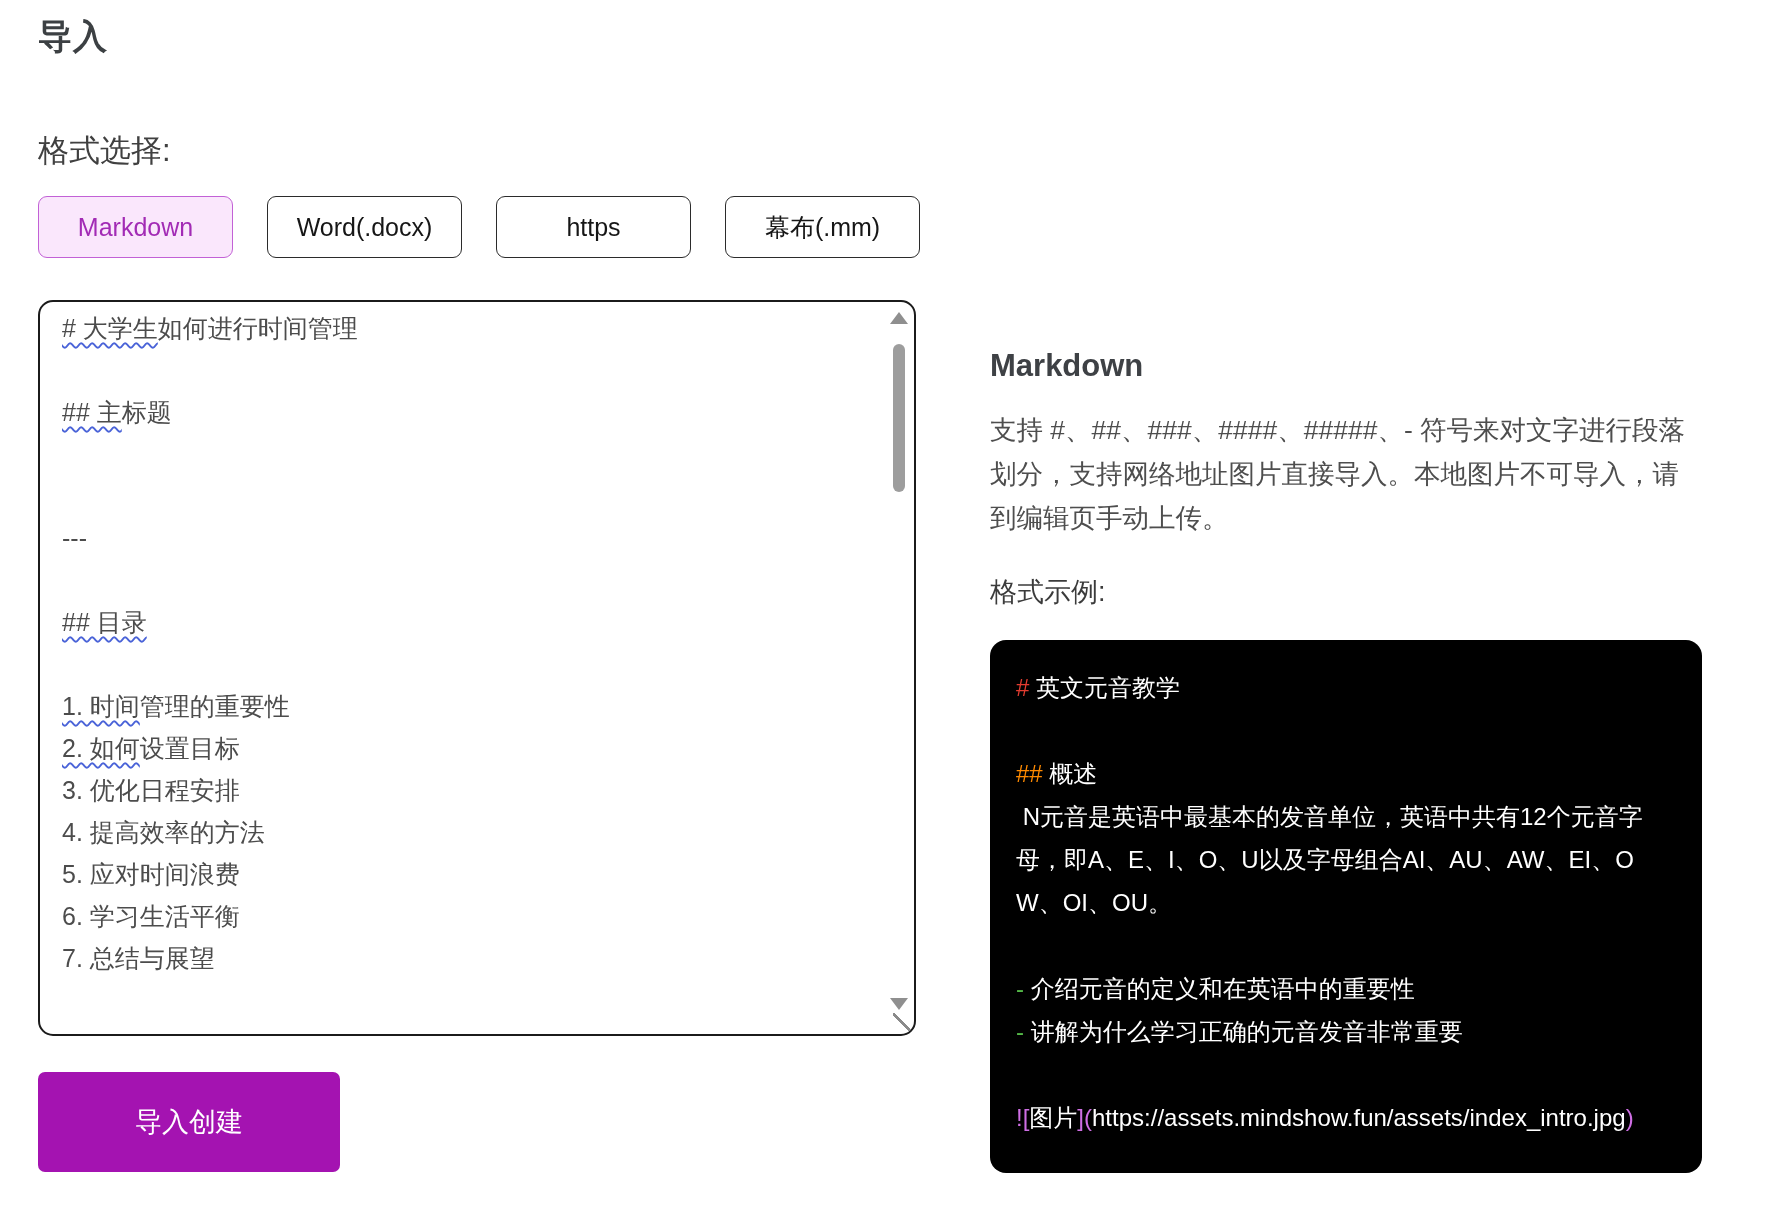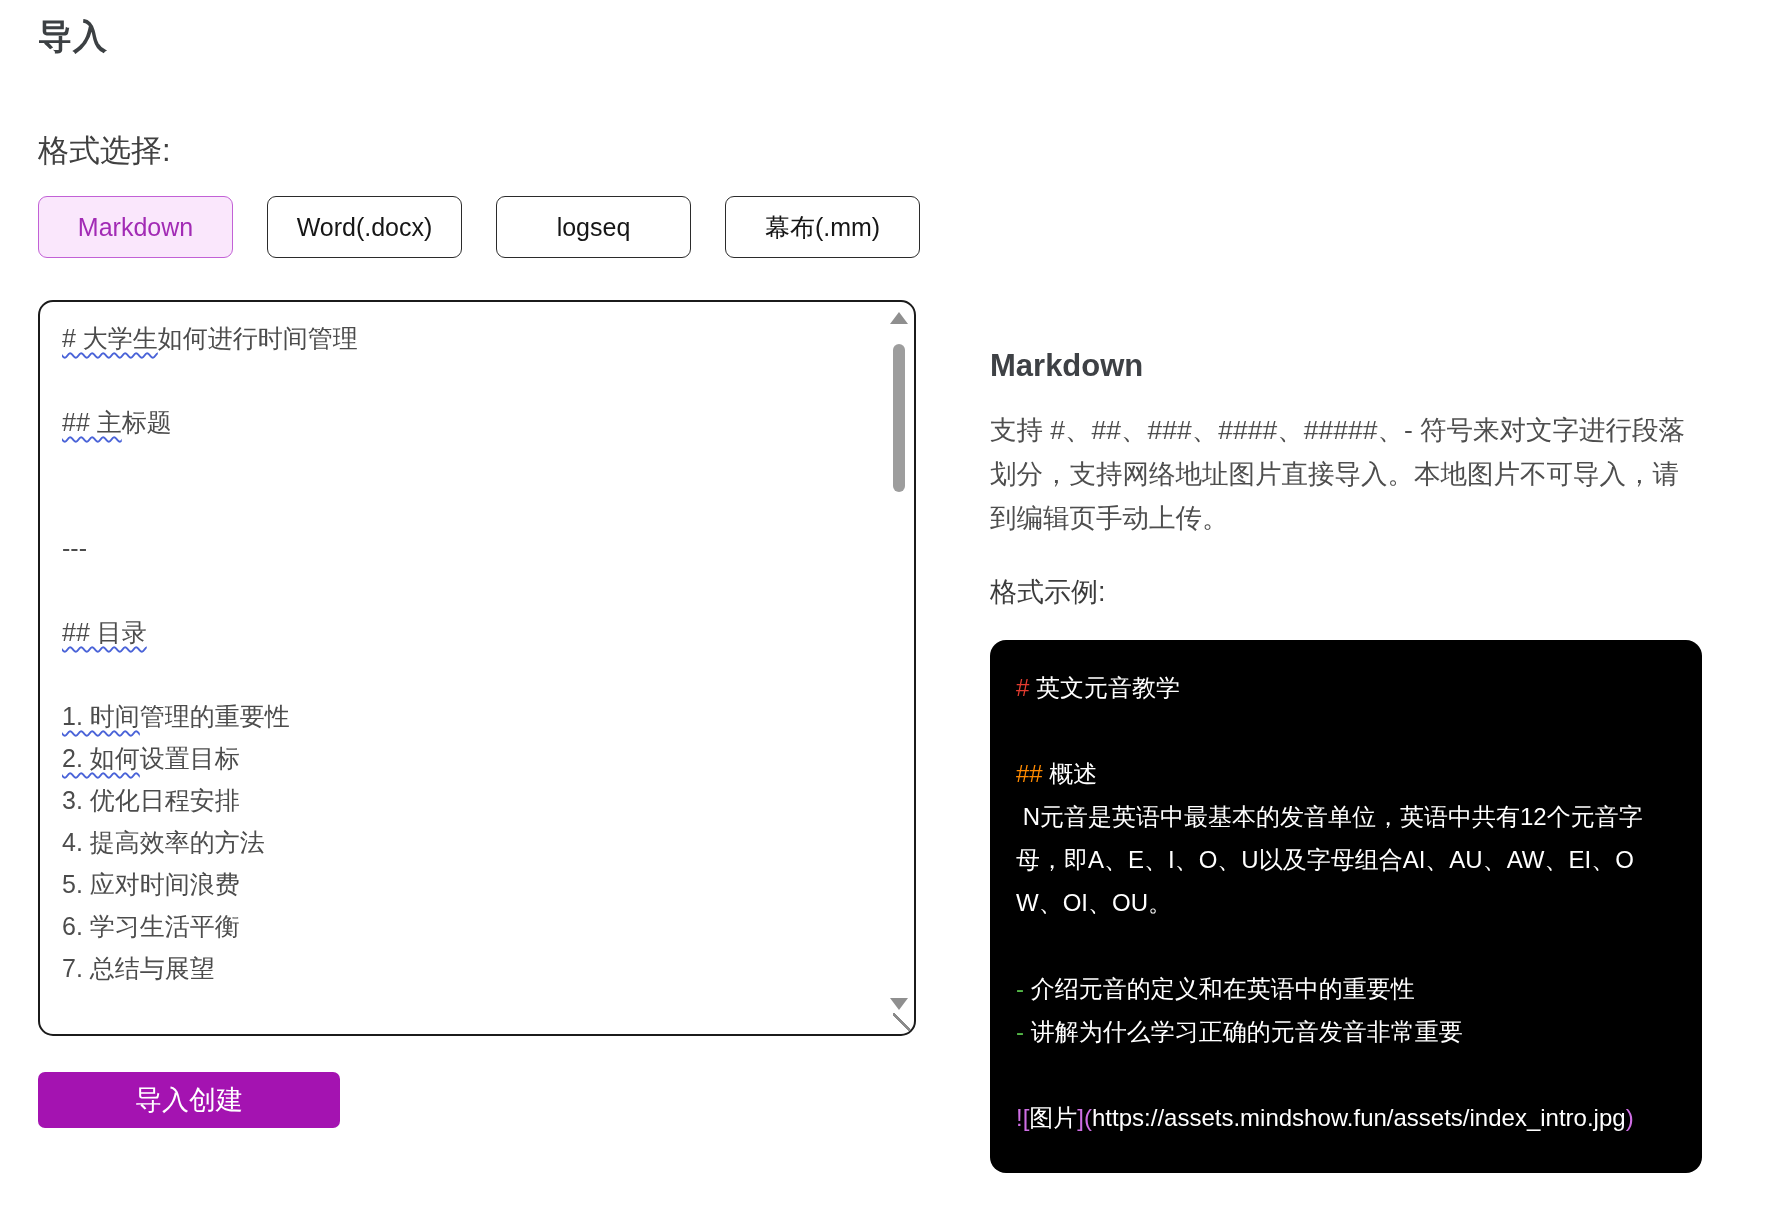--- a/index.html
+++ b/index.html
@@ -29,21 +29,21 @@
   }
   .fbtn.selected {
     background: var(--selected-bg, #fae7fc);
     border-color: var(--selected-border, #c261d6);
     color: var(--selected-text, #a22bb5);
   }
 
   .editor {
     position: absolute; left: 38px; top: 300px; width: 878px; height: 736px;
     border: 2px solid #1b1b1b; border-radius: 15px; background: #fff;
-    padding: 15px 42px 15px 22px;
+    padding: 5px 42px 15px 22px;
     font-size: 25px; line-height: 42px; color: #4c4c4c;
     cursor: text; overflow: hidden;
   }
   .ed-line { min-height: 42px; white-space: pre-wrap; }
   .misspelled {
     text-decoration: underline wavy var(--spell, #4a63d8);
     text-decoration-thickness: 2px; text-underline-offset: 5px;
     text-decoration-skip-ink: none;
   }
 
@@ -62,21 +62,21 @@
     border-left: 9px solid transparent; border-right: 9px solid transparent;
     border-top: 12px solid #8f8f8f; cursor: pointer;
   }
   .resize-grip {
     position: absolute; right: 3px; bottom: 3px; width: 18px; height: 18px;
     background: linear-gradient(45deg, transparent 44%, #8a8a8a 44%, #8a8a8a 54%, transparent 54%);
     cursor: nwse-resize;
   }
 
   .import-btn {
-    position: absolute; left: 38px; top: 1072px; width: 302px; height: 56px;
+    position: absolute; left: 38px; top: 1072px; width: 302px; height: 100px;
     background: var(--accent, #a413b1); color: #fff; border: none; border-radius: 7px;
     font-size: 27px; cursor: pointer;
     font-family: "Liberation Sans", "DejaVu Sans", sans-serif;
   }
 
   .help { position: absolute; left: 990px; top: 348px; width: 712px; }
   .help-heading { font-size: 31px; font-weight: bold; color: #3e4145; margin-bottom: 24px; }
   .help-desc { font-size: 26.5px; line-height: 44px; color: #4e4e4e; margin-bottom: 34px; }
   .example-label { font-size: 27px; font-weight: normal; color: #3b3b3b; margin-bottom: 30px; }
 
@@ -99,21 +99,21 @@
 
 <div class="page">
 
   <h1 class="page-title">导入</h1>
 
   <div class="fmt-label">格式选择:</div>
 
   <div class="btn-row">
       <button class="fbtn selected">Markdown</button>
       <button class="fbtn">Word(.docx)</button>
-      <button class="fbtn">logseq</button>
+      <button class="fbtn">https</button>
       <button class="fbtn">幕布(.mm)</button>
     </div>
 
   <div class="editor" role="textbox">
     <div>
         <div class="ed-line"><span class="misspelled"># 大学生</span><span>如何进行时间管理</span></div>
         <div class="ed-line">&nbsp;</div>
         <div class="ed-line"><span class="misspelled">## 主</span><span>标题</span></div>
         <div class="ed-line">&nbsp;</div>
         <div class="ed-line">&nbsp;</div>

